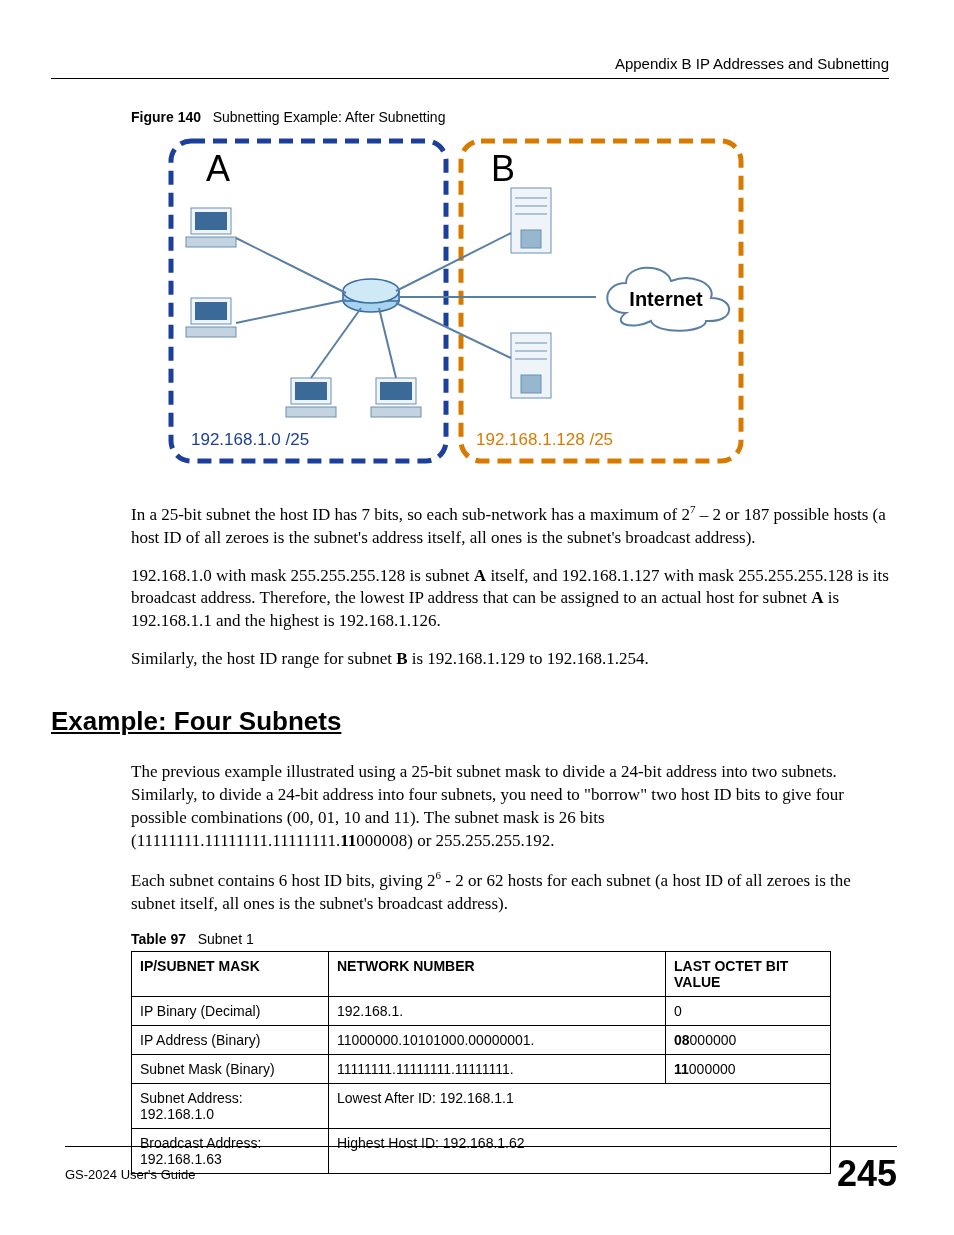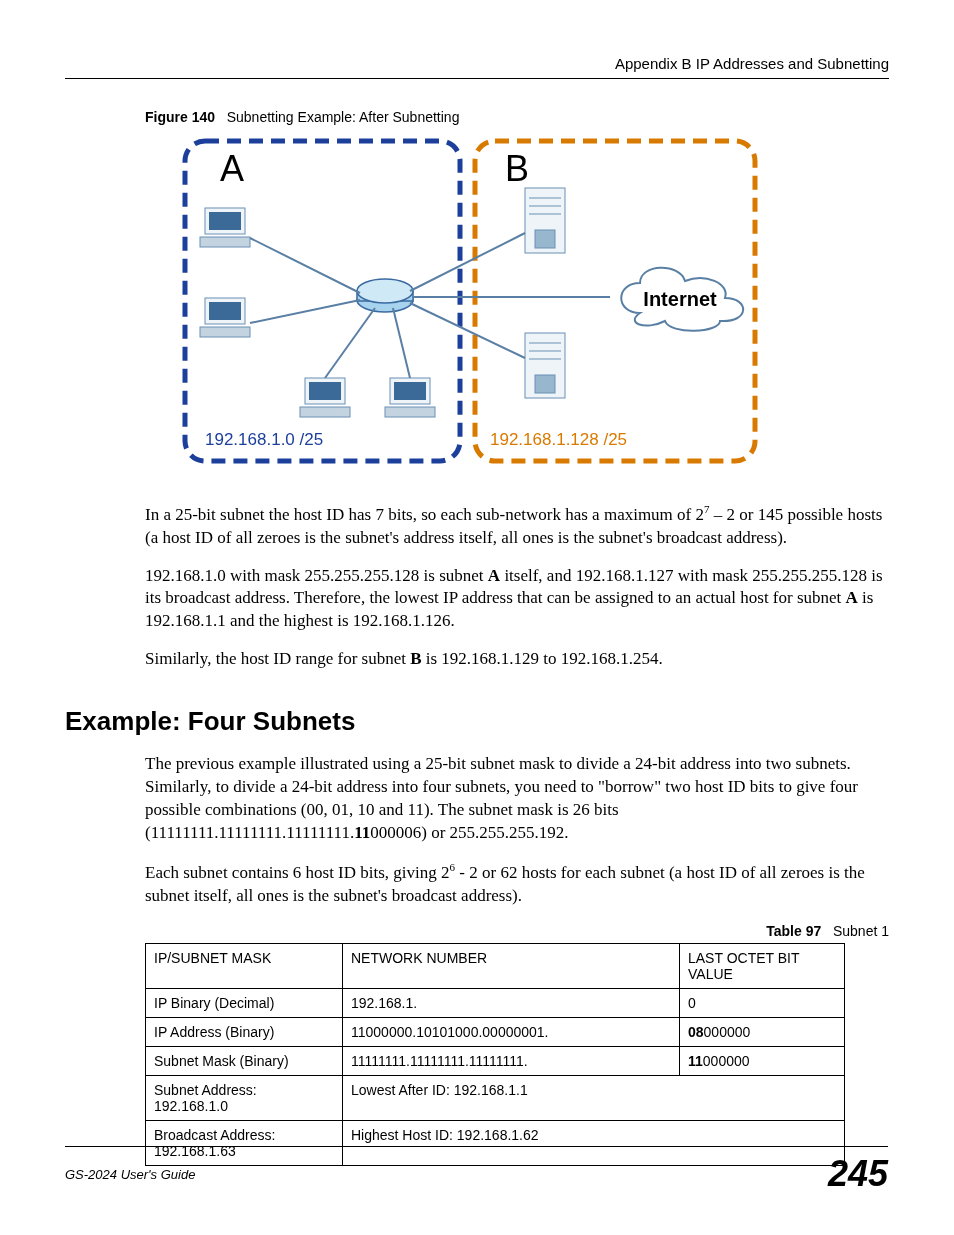--- a/index.html
+++ b/index.html
@@ -7,21 +7,21 @@
     padding: 0;
     background: #fff;
     font-family: "Times New Roman", Times, serif;
     color: #000;
   }
   .page {
     width: 954px;
     height: 1235px;
     position: relative;
     box-sizing: border-box;
-    padding: 55px 65px 40px 65px;
+    padding: 55px 65px 40px 51px;
   }
   .header-line {
     border-bottom: 1px solid #000;
     padding-bottom: 6px;
     text-align: right;
     font-family: Arial, Helvetica, sans-serif;
     font-size: 15px;
     margin-bottom: 30px;
   }
   .figure-caption {
@@ -41,54 +41,53 @@
     line-height: 1.35;
     margin-bottom: 15px;
   }
   .body-text .bold { font-weight: bold; }
   .body-text sup { font-size: 11px; vertical-align: super; }
   h2.section {
     font-family: Arial, Helvetica, sans-serif;
     font-size: 26px;
     font-weight: bold;
     margin-top: 35px;
-    margin-bottom: 16px;
+    margin-bottom: 24px;
+    text-decoration: underline;
   }
   .table-caption {
     font-family: Arial, Helvetica, sans-serif;
     font-size: 14px;
     margin-left: 80px;
     margin-bottom: 4px;
-    text-align: right;
   }
   .table-caption .bold { font-weight: bold; }
   table.subnet {
     border-collapse: collapse;
     margin-left: 80px;
     width: 700px;
     font-family: Arial, Helvetica, sans-serif;
     font-size: 14px;
   }
   table.subnet th, table.subnet td {
     border: 1px solid #000;
     padding: 6px 8px;
     text-align: left;
     vertical-align: top;
   }
   table.subnet th {
-    font-weight: normal;
+    font-weight: bold;
   }
   .col1 { width: 180px; }
   .col2 { width: 320px; }
   .footer {
     position: absolute;
     left: 65px;
-    right: 66px;
+    right: 57px;
     bottom: 40px;
-    font-style: italic;
   }
   .footer hr {
     border: none;
     border-top: 1px solid #000;
     margin: 0 0 6px 0;
   }
   .footer-row {
     display: flex;
     justify-content: space-between;
     align-items: center;
@@ -187,35 +186,35 @@
                  C35 68 15 60 30 50 Z" fill="#fff" stroke="#5a7fa5" stroke-width="2"></path>
         <text x="70" y="43" text-anchor="middle" font-family="Arial" font-size="20" font-weight="bold">Internet</text>
       </g>
 
       <text x="30" y="312" font-family="Arial" font-size="17" fill="#1b3f9b">192.168.1.0 /25</text>
       <text x="315" y="312" font-family="Arial" font-size="17" fill="#d97a00">192.168.1.128 /25</text>
     </svg>
   </div>
 
   <div class="body-text">
-    <span>In a 25-bit subnet the host ID has 7 bits, so each sub-network has a maximum of 2</span><sup>7</sup><span> – 2 or 145 possible hosts (a host ID of all zeroes is the subnet's address itself, all ones is the subnet's broadcast address).</span>
+    <span>In a 25-bit subnet the host ID has 7 bits, so each sub-network has a maximum of 2</span><sup>7</sup><span> – 2 or 187 possible hosts (a host ID of all zeroes is the subnet's address itself, all ones is the subnet's broadcast address).</span>
   </div>
 
   <div class="body-text">
     <span>192.168.1.0 with mask 255.255.255.128 is subnet </span><span class="bold">A</span><span> itself, and 192.168.1.127 with mask 255.255.255.128 is its broadcast address. Therefore, the lowest IP address that can be assigned to an actual host for subnet </span><span class="bold">A</span><span> is 192.168.1.1 and the highest is 192.168.1.126.</span>
   </div>
 
   <div class="body-text">
     <span>Similarly, the host ID range for subnet </span><span class="bold">B</span><span> is 192.168.1.129 to 192.168.1.254.</span>
   </div>
 
   <h2 class="section">Example: Four Subnets</h2>
 
   <div class="body-text">
-    <span>The previous example illustrated using a 25-bit subnet mask to divide a 24-bit address into two subnets. Similarly, to divide a 24-bit address into four subnets, you need to "borrow" two host ID bits to give four possible combinations (00, 01, 10 and 11). The subnet mask is 26 bits (11111111.11111111.11111111.</span><span class="bold">11</span><span>000006) or 255.255.255.192.</span>
+    <span>The previous example illustrated using a 25-bit subnet mask to divide a 24-bit address into two subnets. Similarly, to divide a 24-bit address into four subnets, you need to "borrow" two host ID bits to give four possible combinations (00, 01, 10 and 11). The subnet mask is 26 bits (11111111.11111111.11111111.</span><span class="bold">11</span><span>000008) or 255.255.255.192.</span>
   </div>
 
   <div class="body-text">
     <span>Each subnet contains 6 host ID bits, giving 2</span><sup>6</sup><span> - 2 or 62 hosts for each subnet (a host ID of all zeroes is the subnet itself, all ones is the subnet's broadcast address).</span>
   </div>
 
   <div class="table-caption">
     <span class="bold">Table 97</span>
     &nbsp;&nbsp;<span>Subnet 1</span>
   </div>

